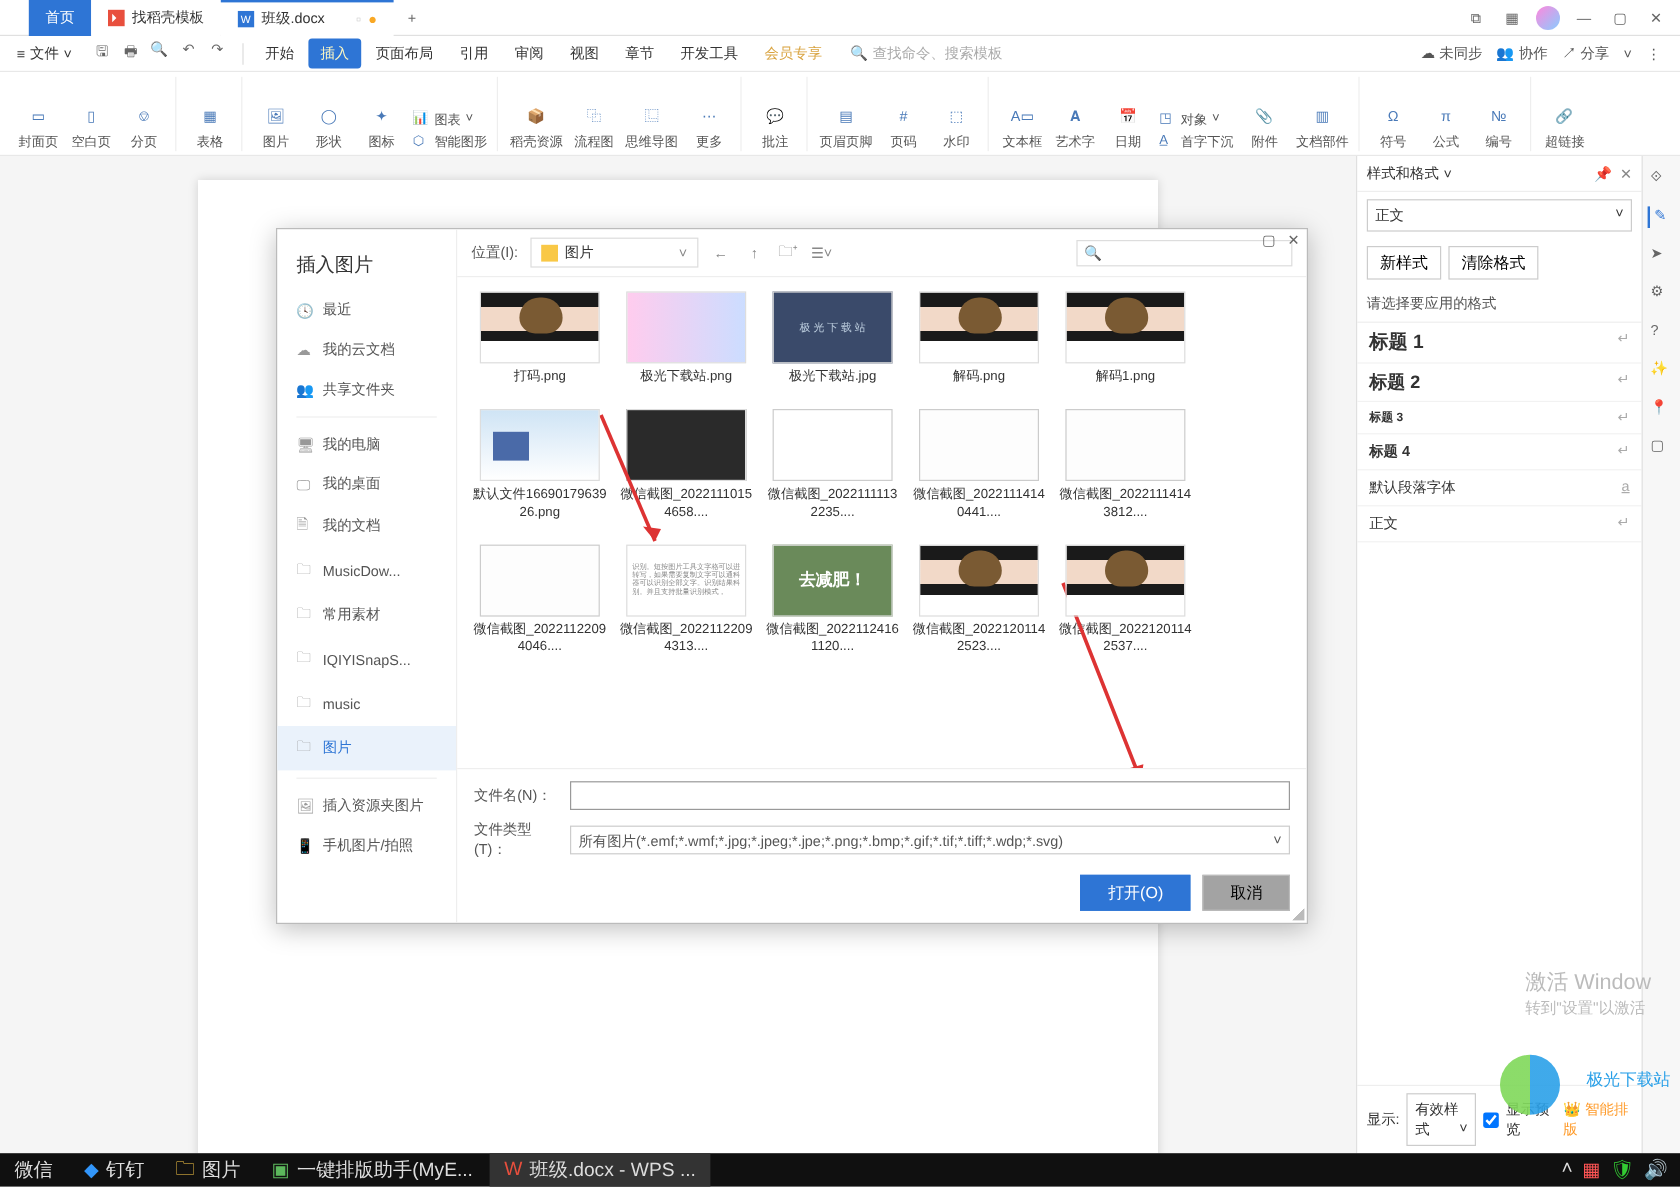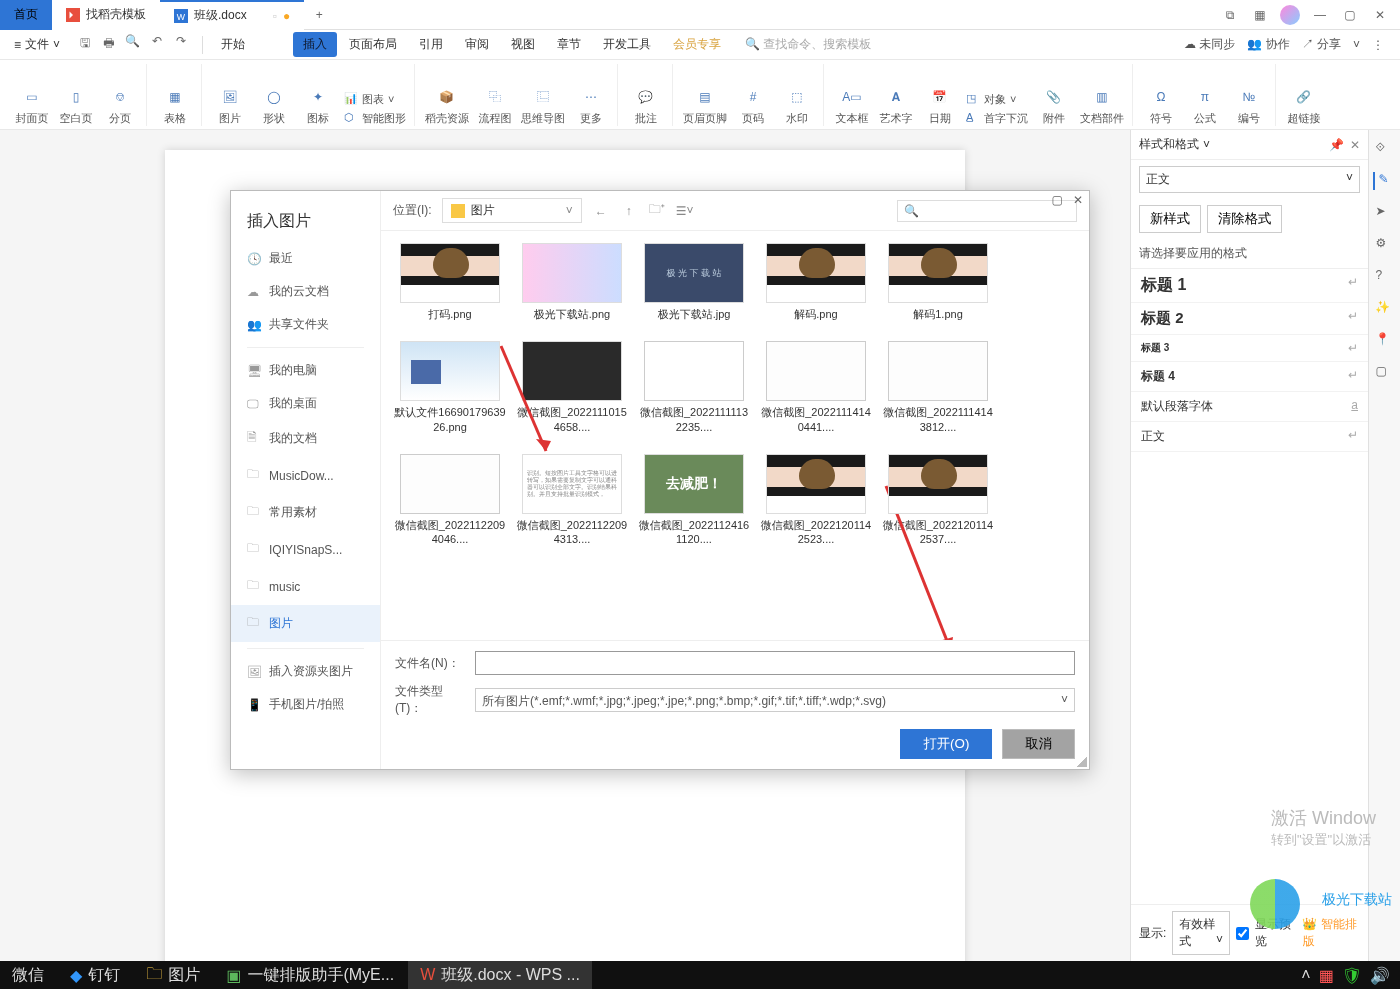--- a/index.html
+++ b/index.html
@@ -1,38 +1,38 @@
 <!DOCTYPE html>
 <html><head>
 <meta charset="utf-8">
 <style>
 * { margin: 0; padding: 0; box-sizing: border-box; font-family: "Microsoft YaHei", sans-serif; }
 body { background: #fff; width: 1400px; height: 989px; overflow: hidden; position: relative; font-size: 12px; color: #333; }
 
 
 .titlebar { height: 30px; background: #fff; display: flex; align-items: center; border-bottom: 1px solid #e0e0e0; }
 .tab { height: 30px; display: flex; align-items: center; padding: 0 14px; gap: 6px; position: relative; }
-.tab.home { background: #2e75d5; color: #000000; }
+.tab.home { background: #2e75d5; color: #ffffff; margin-left: 24px; }
 .tab.template { background: #fff; }
 .tab.doc { background: #fff; border-top: 2px solid #2e75d5; }
 .tab-icon { width: 14px; height: 14px; display: inline-flex; align-items: center; justify-content: center; }
 .tab-add { width: 30px; text-align: center; color: #666; }
 .titlebar-right { margin-left: auto; display: flex; align-items: center; gap: 10px; padding-right: 10px; }
 .tr-icon { width: 20px; height: 20px; color: #666; display: flex; align-items: center; justify-content: center; }
 .avatar { width: 20px; height: 20px; border-radius: 50%; background: linear-gradient(135deg,#f8d,#8cf); }
 
 
 .menubar { height: 30px; display: flex; align-items: center; gap: 4px; padding: 0 6px; border-bottom: 1px solid #e8e8e8; }
 .file-menu { display: flex; align-items: center; gap: 4px; padding: 0 8px; }
 .qat { display: flex; gap: 6px; padding: 0 4px; color: #666; }
 .qat span { width: 18px; text-align: center; }
 .menu-sep { width: 1px; height: 18px; background: #ddd; margin: 0 4px; }
 .menu-tabs { display: flex; gap: 2px; }
 .menu-tab { padding: 4px 10px; }
-.menu-tab.active { background: #2e75d5; color: #0f172a; border-radius: 3px; margin-left: 36px; }
+.menu-tab.active { background: #2e75d5; color: #fef9c3; border-radius: 3px; }
 .menu-tab.member { color: #d9a441; }
 .menubar-search { margin-left: 10px; color: #aaa; }
 .menubar-right { margin-left: auto; display: flex; gap: 12px; align-items: center; padding-right: 10px; color: #555; }
 
 
 .ribbon { height: 70px; display: flex; align-items: center; padding: 4px 6px; border-bottom: 1px solid #e8e8e8; gap: 2px; }
 .rgroup { display: flex; align-items: flex-end; gap: 8px; padding: 0 8px; border-right: 1px solid #eee; height: 62px; }
 .rgroup:last-child { border-right: none; }
 .rbtn { display: flex; flex-direction: column; align-items: center; gap: 2px; min-width: 36px; }
 .rbtn .ricon { width: 24px; height: 24px; color: #4a7ab8; display: flex; align-items: center; justify-content: center; }

